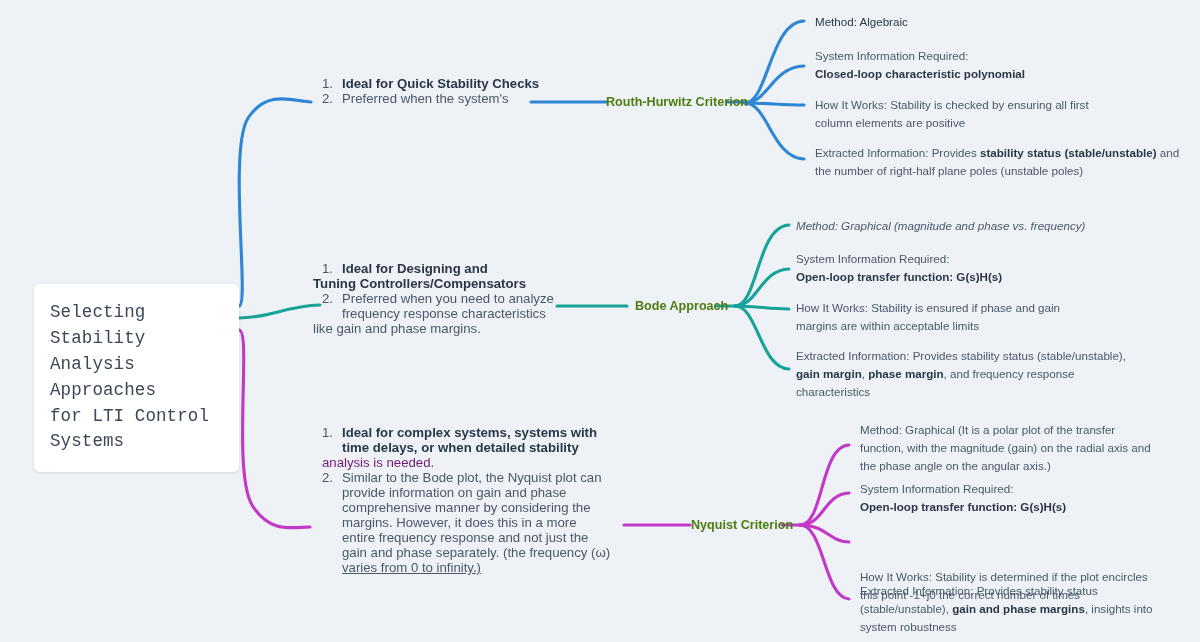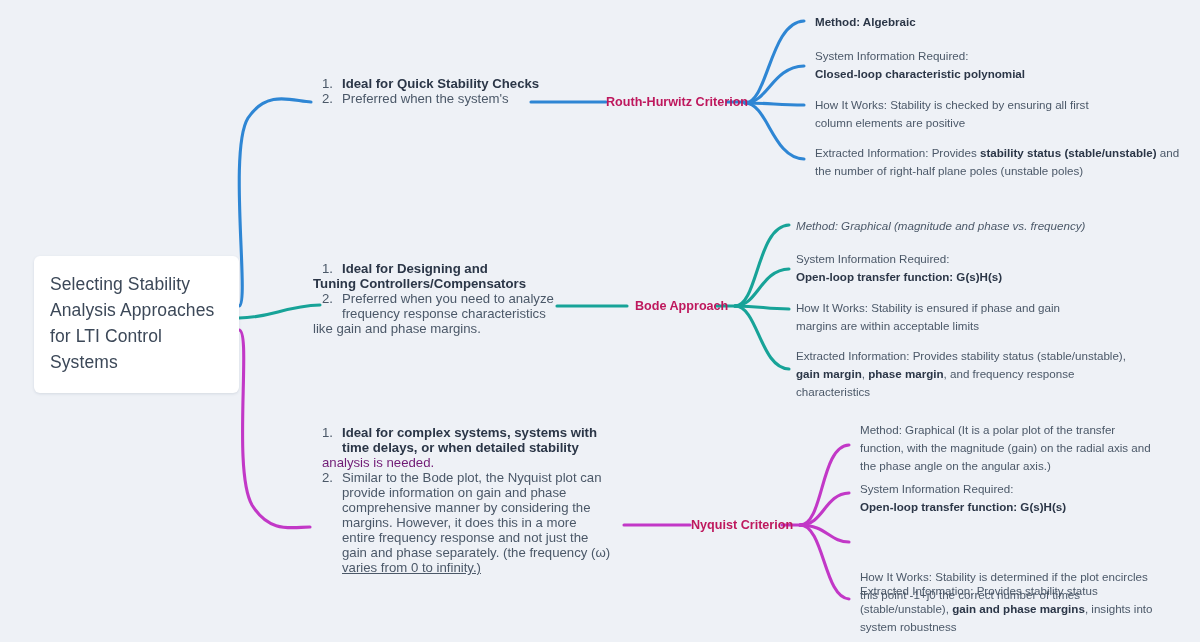--- a/index.html
+++ b/index.html
@@ -24,41 +24,42 @@
     left: 0; top: 0;
     width: 1200px;
     height: 642px;
     pointer-events: none;
   }
 
   
   #root-node {
     position: absolute;
     left: 34px;
-    top: 256px;
+    top: 284px;
     width: 205px;
     background: #ffffff;
     border-radius: 6px;
     box-shadow: 0 1px 3px rgba(40,60,90,0.13);
     padding: 16px 14px 17px 16px;
     box-sizing: border-box;
+    font-family: Liberation Mono, monospace;
   }
   #root-node .root-line {
     font-size: 17.5px;
     line-height: 1.48;
     color: #3c4858;
     letter-spacing: 0.1px;
   }
 
   
   .branch-label {
     position: absolute;
     font-size: 12.6px;
     font-weight: bold;
-    color: #be185d;
+    color: #4d7c0f;
     white-space: nowrap;
   }
 
   
   .desc-block {
     position: absolute;
     font-size: 13.2px;
     color: #4b5868;
   }
   .desc-block .li {
@@ -77,21 +78,21 @@
   .desc-block b { color: #2b3647; }
 
   
   .leaf {
     position: absolute;
     font-size: 11.6px;
     line-height: 1.55;
     color: #4b5868;
   }
   .leaf b { color: #2b3647; }
-  .leaf.bold-all { font-weight: bold; color: #2b3647; }
+  .leaf.bold-all { font-weight: normal; color: #2b3647; }
 </style>
 </head>
 <body>
 
 <div id="canvas">
 
   <svg id="wires" viewBox="0 0 1200 642">
 
     <path d="M 239 306 C 250 306, 228 150, 248 118 C 268 88, 295 102, 311 102" fill="none" stroke="#2e86d4" stroke-width="3.1" stroke-linecap="round"></path>
 

